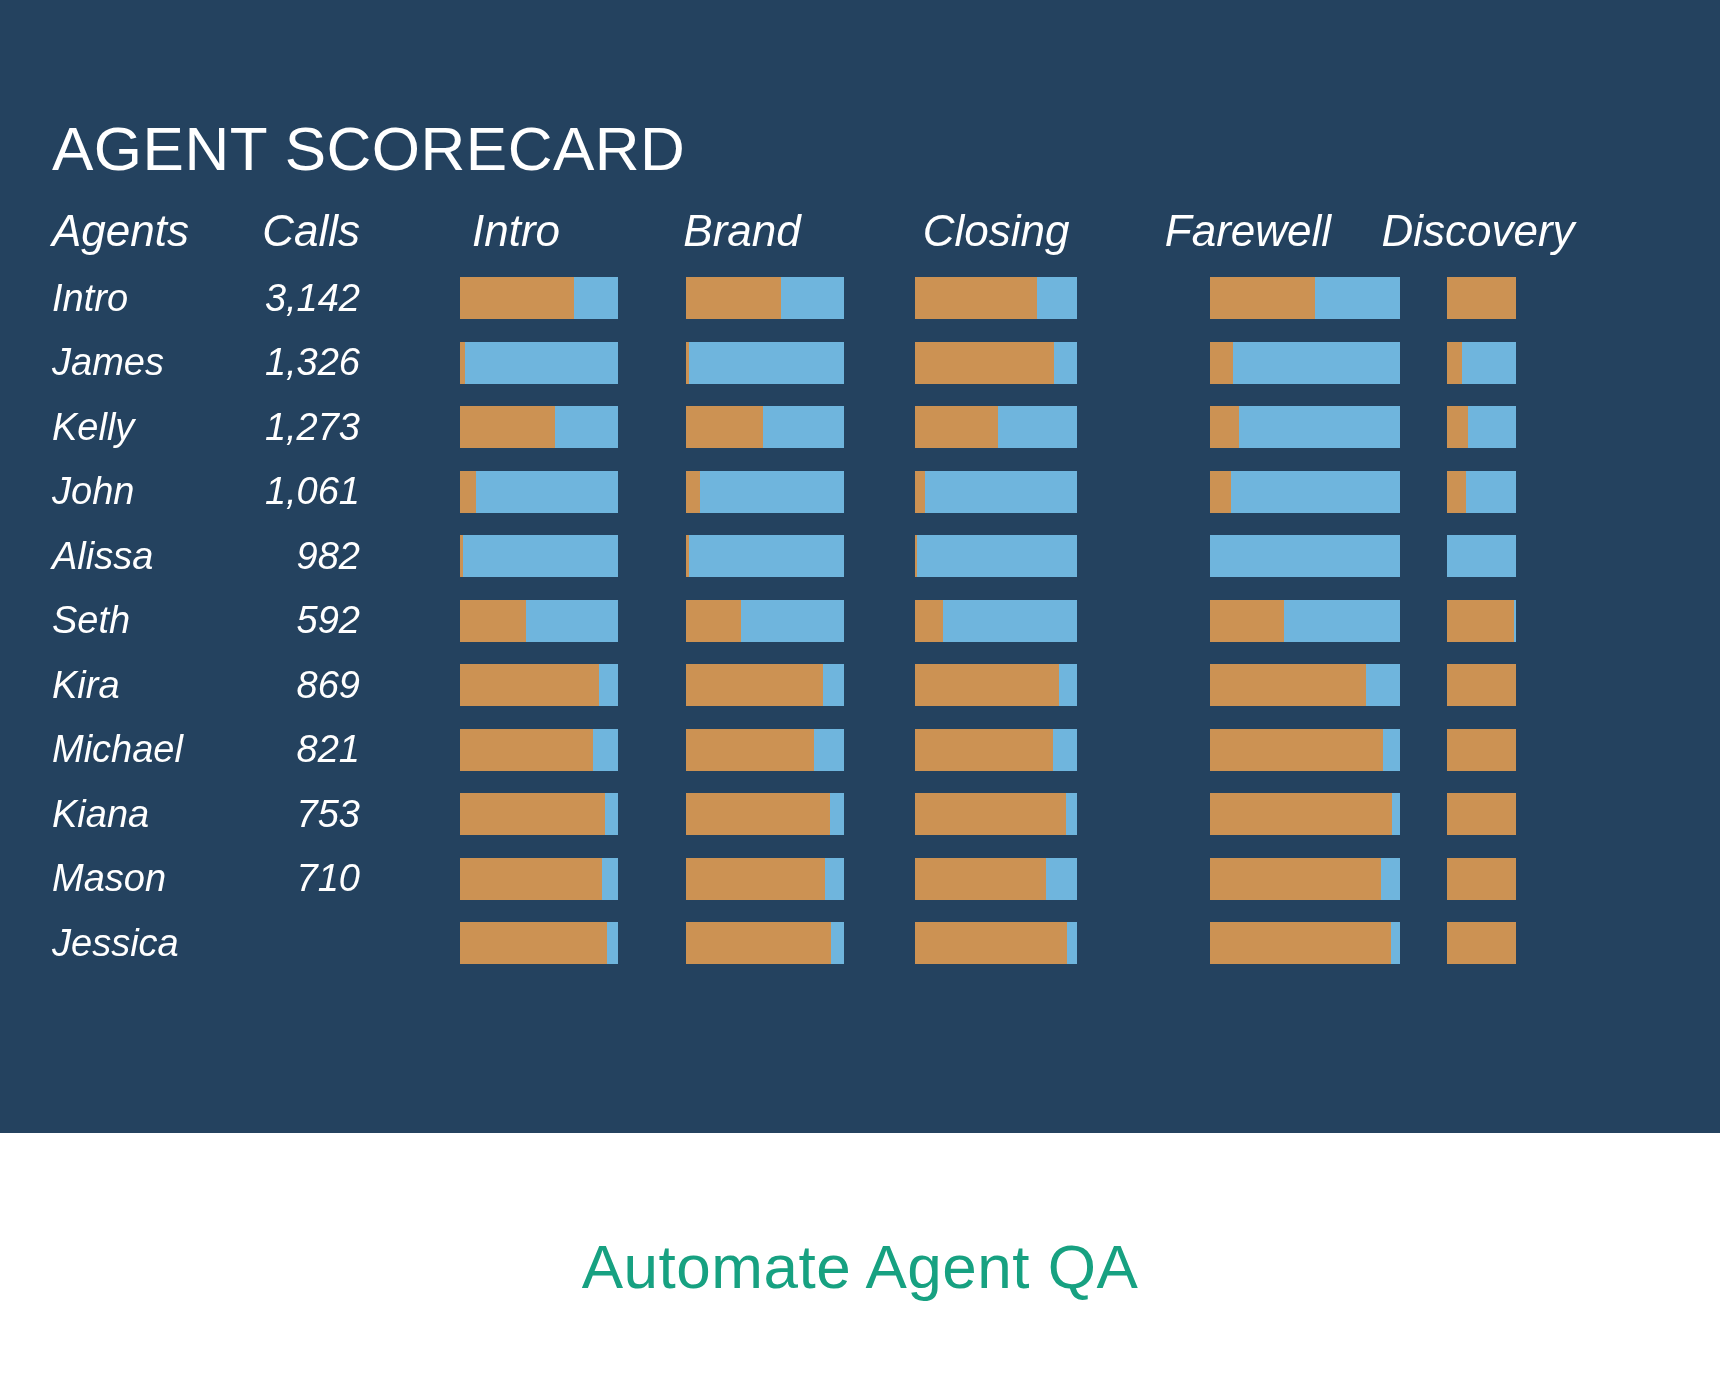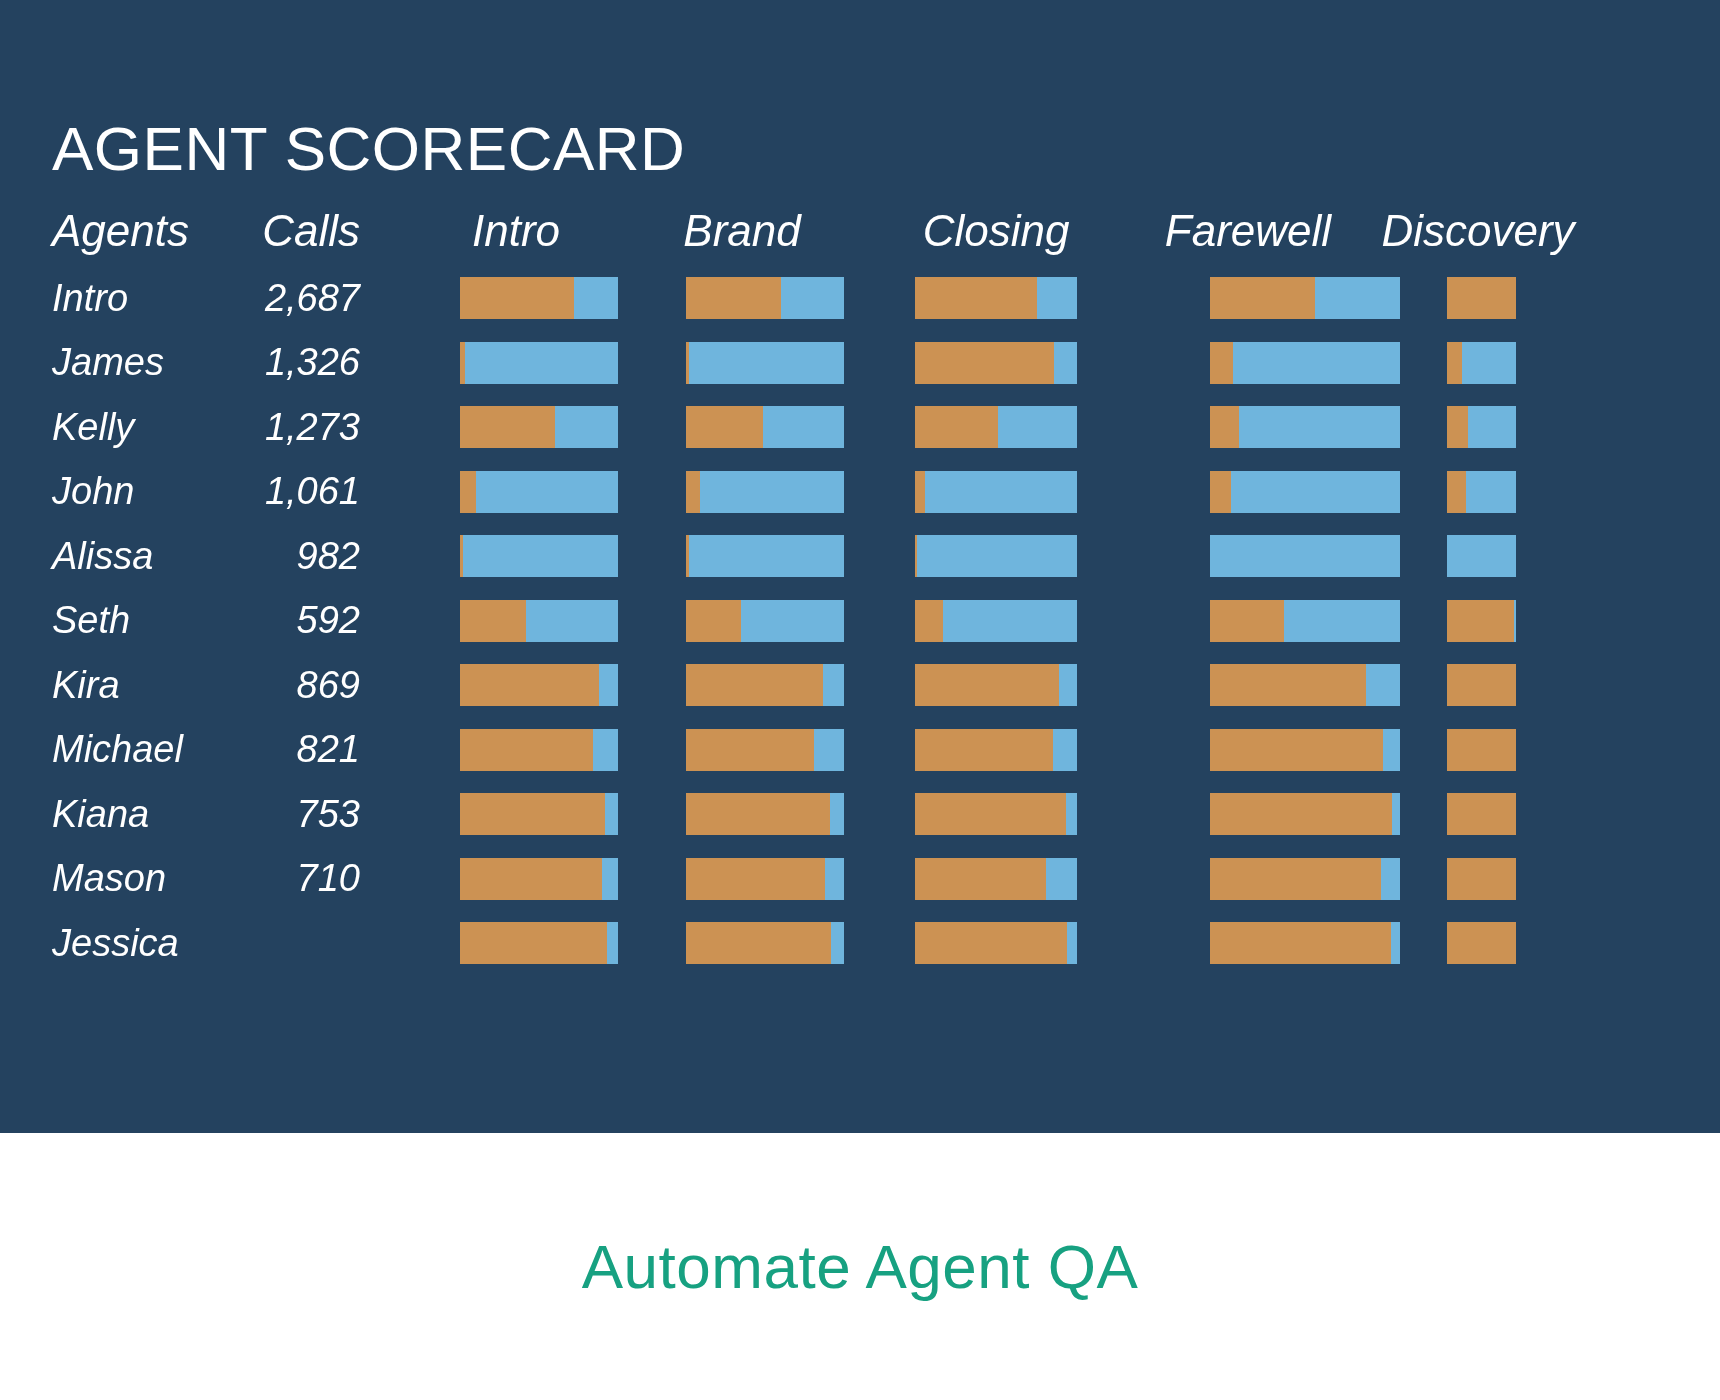--- a/index.html
+++ b/index.html
@@ -151,21 +151,21 @@
         <div class="cell-agent">Agents</div>
         <div class="cell-calls">Calls</div>
       <div class="col-head" style="left: 356px; width: 320px;">Intro</div>
           <div class="col-head" style="left: 582px; width: 320px;">Brand</div>
           <div class="col-head" style="left: 836px; width: 320px;">Closing</div>
           <div class="col-head" style="left: 1318px; width: 320px;">Discovery</div>
           <div class="col-head" style="left: 1088px; width: 320px;">Farewell</div>
         </div>
     <div class="row">
           <div class="cell-agent">Intro</div>
-          <div class="cell-calls">2,687</div>
+          <div class="cell-calls">3,142</div>
           <div class="bartrack" style="left: 460px; width: 158px; background: rgb(111, 181, 221);">
             <div class="barfill" style="width: 113.76px; background: rgb(204, 146, 83);"></div>
           </div>
           <div class="bartrack" style="left: 686px; width: 158px; background: rgb(111, 181, 221);">
             <div class="barfill" style="width: 94.8px; background: rgb(204, 146, 83);"></div>
           </div>
           <div class="bartrack" style="left: 915px; width: 162px; background: rgb(111, 181, 221);">
             <div class="barfill" style="width: 121.5px; background: rgb(204, 146, 83);"></div>
           </div>
           <div class="bartrack" style="left: 1210px; width: 190px; background: rgb(111, 181, 221);">

